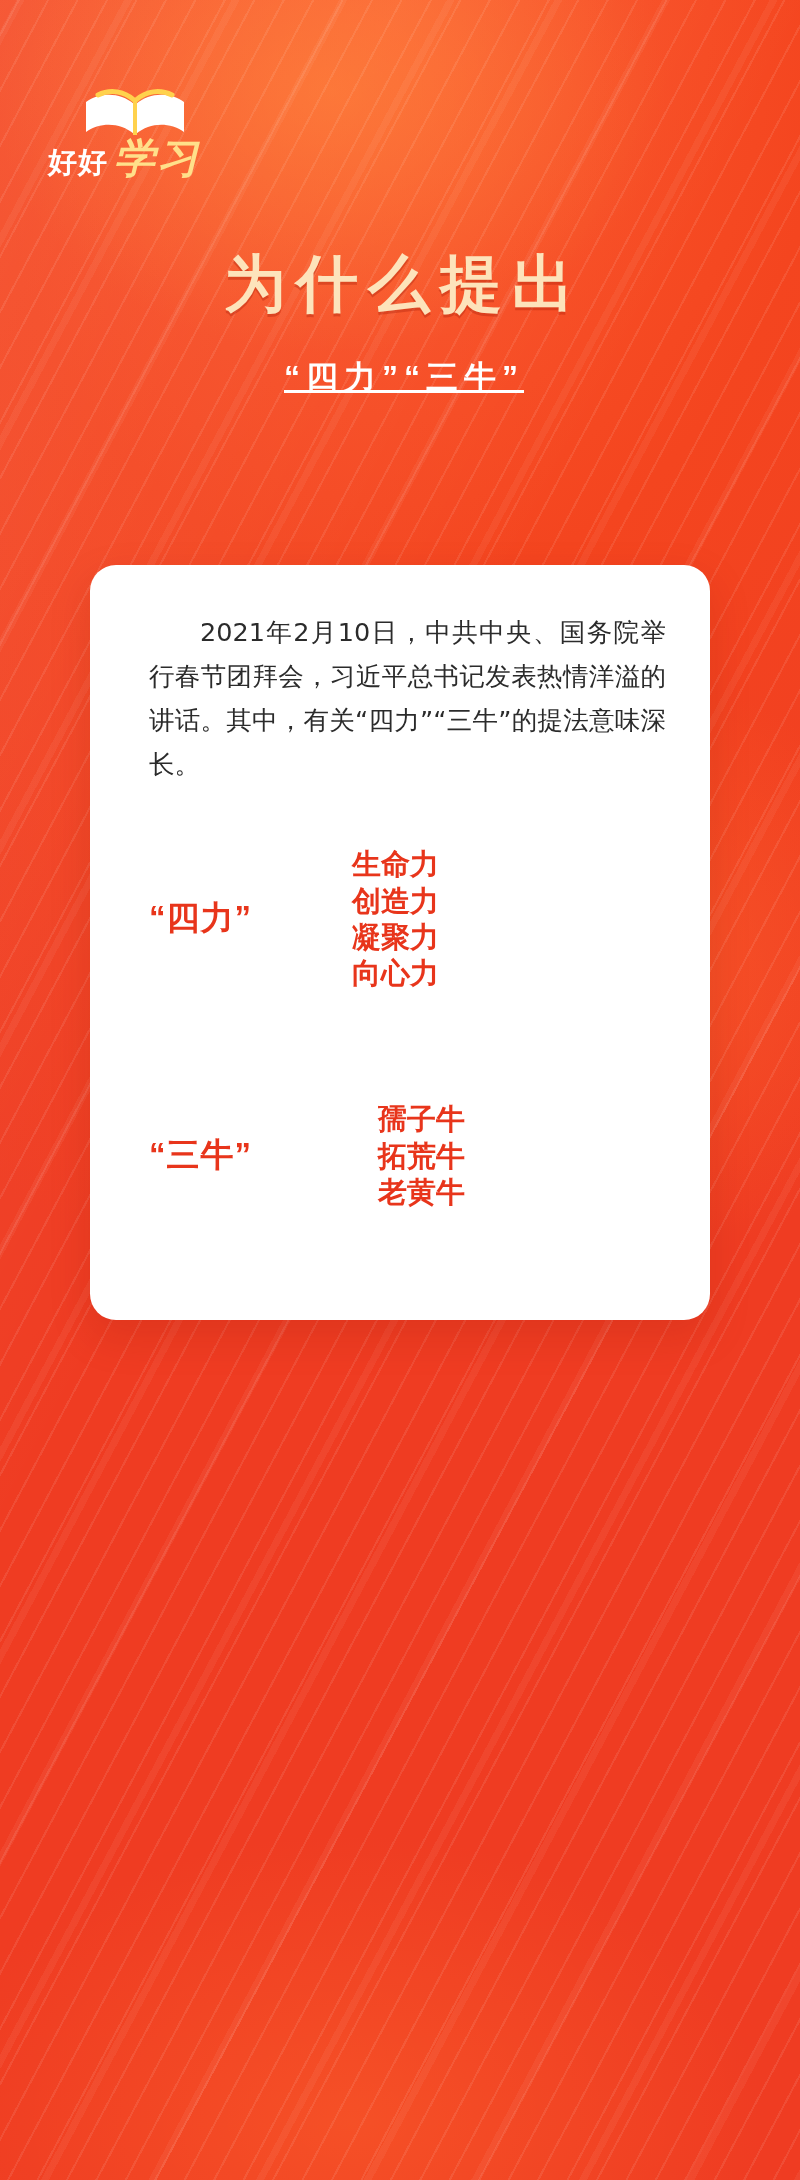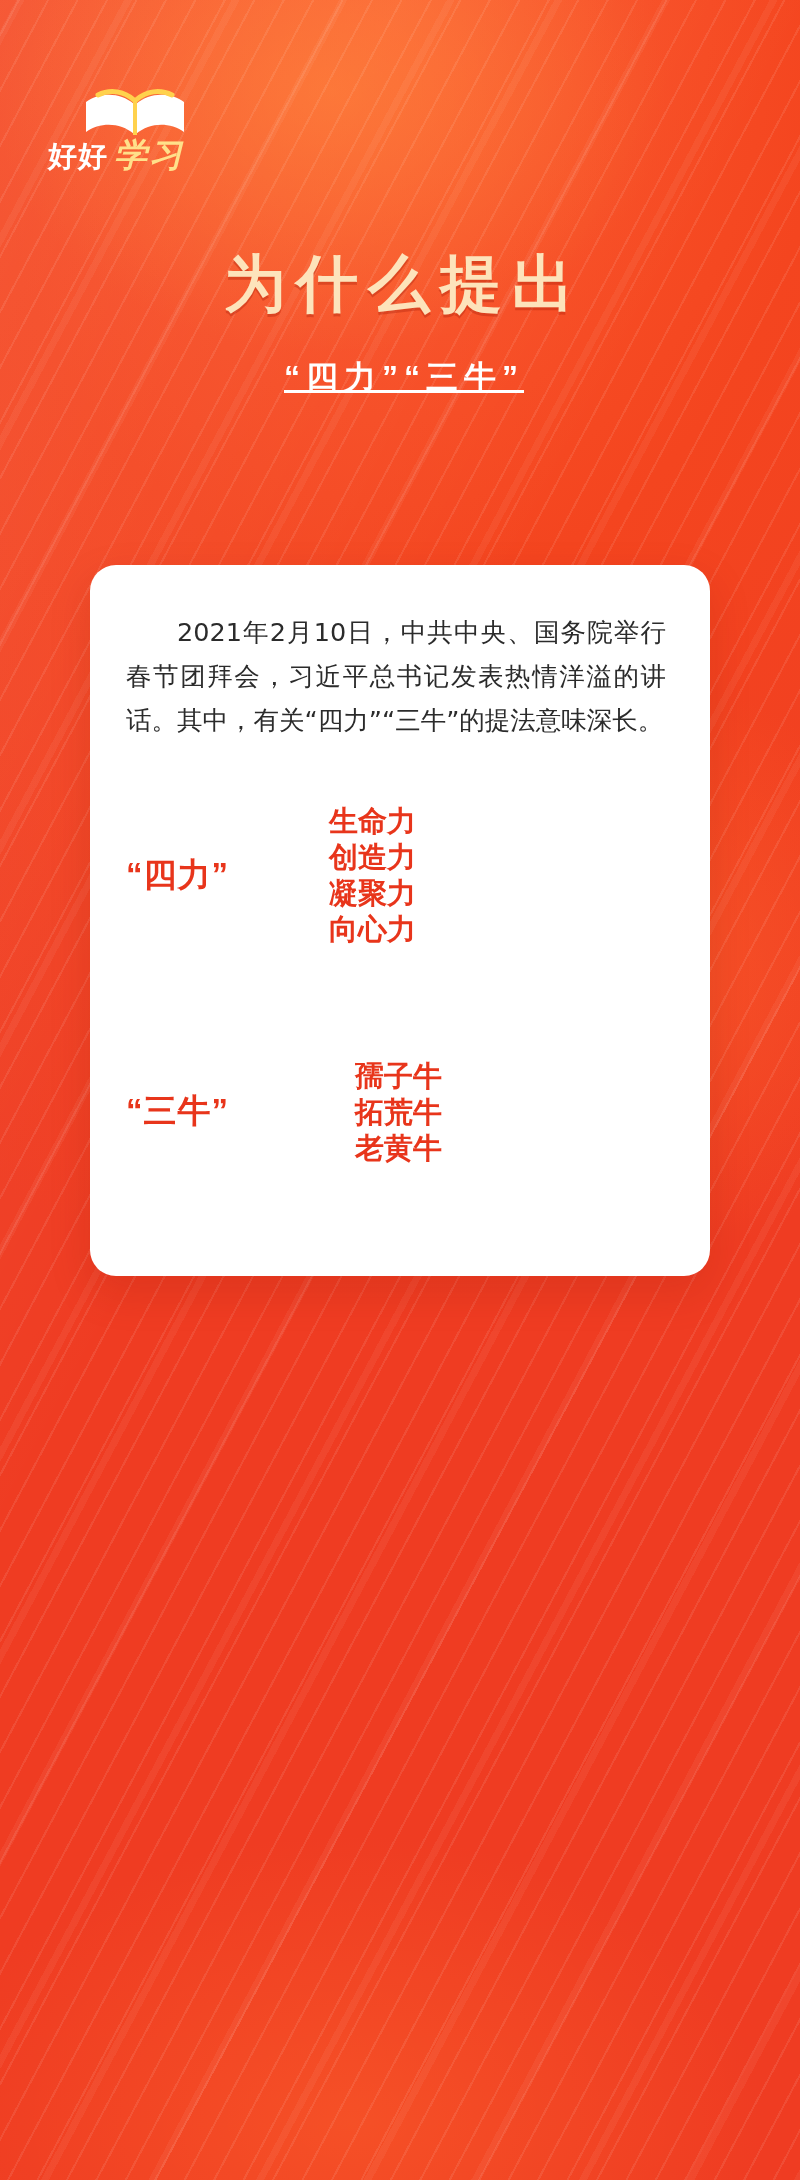--- a/index.html
+++ b/index.html
@@ -104,21 +104,21 @@
     gap: 6px;
   }
   .logo-haohao {
     font-size: 29px;
     font-weight: bold;
     color: #ffffff;
     letter-spacing: 1px;
     line-height: 1;
   }
   .logo-xuexi {
-    font-size: 33px;
+    font-size: 41px;
     font-weight: bold;
     color: #ffe08a;
     font-family: "DejaVu Serif", "Liberation Serif", serif;
     font-style: italic;
     letter-spacing: 2px;
     line-height: 1;
   }
 
   
   .title-block {
@@ -148,21 +148,21 @@
 
   
   .card {
     position: absolute;
     left: 90px;
     top: 565px;
     width: 620px;
     background: #ffffff;
     border-radius: 26px;
     box-shadow: 0 16px 40px rgba(150,25,10,0.18);
-    padding: 46px 44px 60px 36px;
+    padding: 46px 44px 60px 59px;
     box-sizing: border-box;
   }
 
   .para {
     font-size: 25.5px;
     line-height: 1.72;
     color: #2b2b2b;
     text-indent: 2em;
     text-align: justify;
     font-family: "DejaVu Sans", "Liberation Sans", sans-serif;

